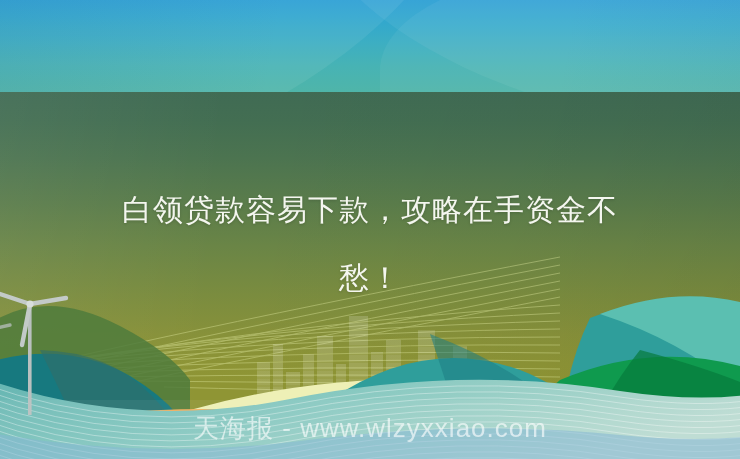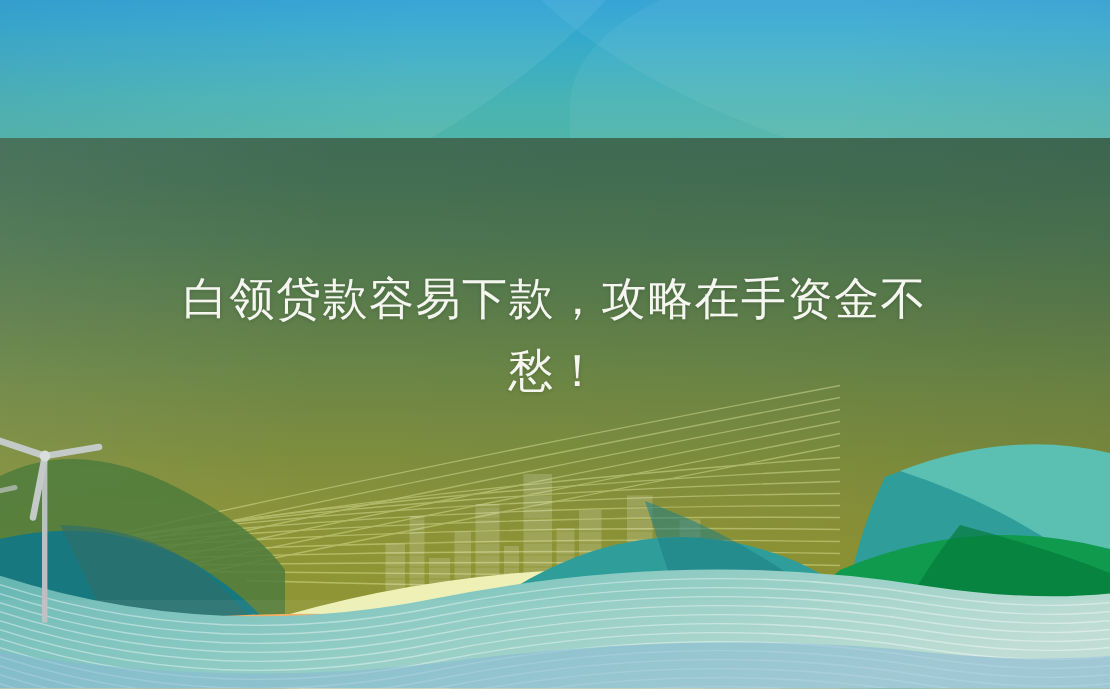--- a/index.html
+++ b/index.html
@@ -122,21 +122,21 @@
   }
 
   
   .title {
     position: absolute;
     left: 0; top: 176px;
     width: 740px;
     text-align: center;
     color: #f4f6ef;
     font-size: 30px;
-    line-height: 48px;
+    line-height: 68px;
     letter-spacing: 1px;
     white-space: pre-line;
     text-shadow: 0 1px 3px rgba(0,0,0,0.18);
   }
 
   
   .watermark {
     position: absolute;
     left: 0; top: 411px;
     width: 740px;
@@ -303,14 +303,15 @@
         <circle cx="7" cy="45" r="2.8" fill="#cdd4d2"></circle>
       </g>
     </svg>
   </div>
 
   <div class="band"></div>
 
   <div class="title">白领贷款容易下款，攻略在手资金不
 愁！</div>
 
+  <div class="watermark">天海报 - www.wlzyxxiao.com</div>
 
 </div>
 
 </body></html>

